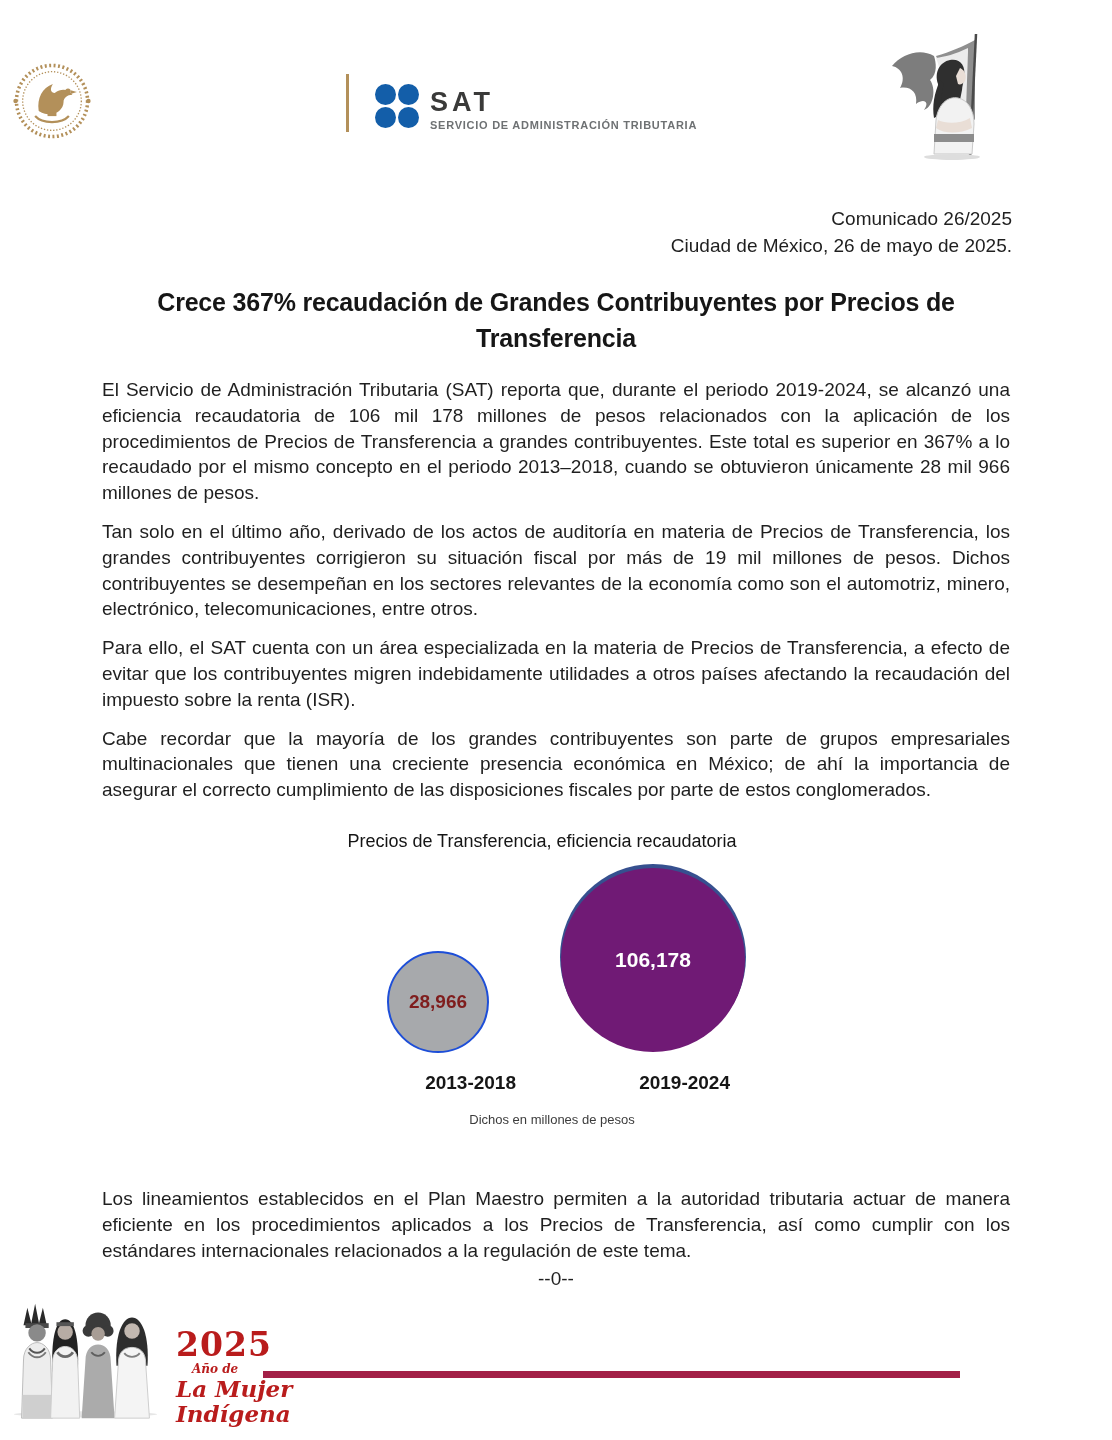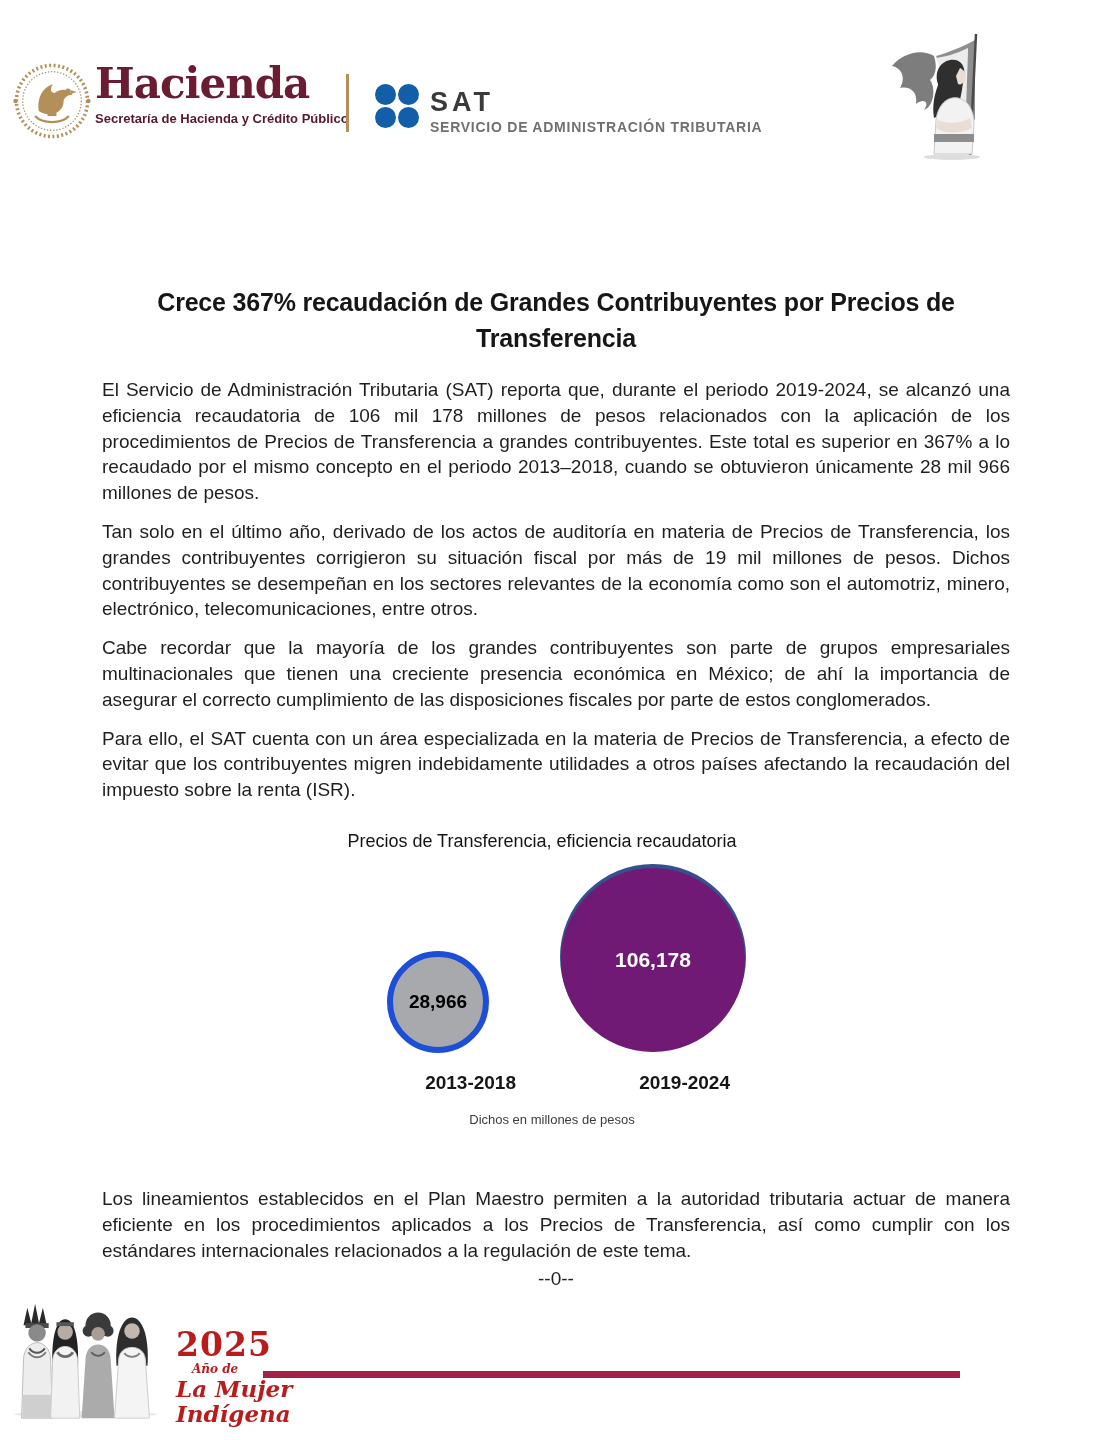--- a/index.html
+++ b/index.html
@@ -15,21 +15,21 @@
     font-family:"DejaVu Serif", serif; font-weight:bold; font-size:42px;
     line-height:44px; color:#691C32; letter-spacing:-1px;
   }
   .hacienda-sub { margin-top:5px; font-size:13px; font-weight:bold; color:#571830; white-space:nowrap; }
   .gold-divider { position:absolute; left:346px; top:74px; width:3px; height:58px; background:#B3905A; }
   .sat-logo { position:absolute; left:375px; top:84px; width:46px; height:44px;
     display:grid; grid-template-columns:repeat(2,21px); grid-template-rows:repeat(2,21px); gap:2px; }
   .sat-dot { width:21px; height:21px; border-radius:50%; background:#135EA9; }
   .sat-text { position:absolute; left:430px; top:88px; }
   .sat-word { font-size:27px; font-weight:bold; color:#3A3A39; letter-spacing:4px; line-height:28px; }
-  .sat-sub { margin-top:3px; font-size:14px; font-weight:bold; color:#6E7173; letter-spacing:0.75px; white-space:nowrap; }
+  .sat-sub { margin-top:3px; font-size:11px; font-weight:bold; color:#6E7173; letter-spacing:0.75px; white-space:nowrap; }
   .flag-illustration { position:absolute; left:872px; top:28px; }
   
   .dateline { position:absolute; right:100px; top:205px; text-align:right; font-size:19px; line-height:27px; color:#1f1f1f; }
   
   .doc-title {
     position:absolute; left:102px; top:284px; width:908px; text-align:center;
     font-size:25px; font-weight:bold; line-height:36px; color:#161616; letter-spacing:-0.2px;
   }
   .body-col { position:absolute; left:102px; width:908px; font-size:19px; line-height:25.8px; text-align:justify; color:#1f1f1f; }
   .body-col-1 { top:377px; }
@@ -38,23 +38,23 @@
   
   .chart-title { position:absolute; left:102px; top:831px; width:880px; text-align:center; font-weight:normal; font-size:18px; color:#151515; }
   .bubble-navy { position:absolute; left:560px; top:864px; width:186px; height:186px; border-radius:50%; background:#36508F; }
   .bubble-big {
     position:absolute; left:561px; top:868px; width:184px; height:184px; border-radius:50%;
     background:#701a75; display:flex; align-items:center; justify-content:center;
     color:#ffffff; font-weight:bold; font-size:21px;
   }
   .bubble-small {
     position:absolute; left:387px; top:951px; width:102px; height:102px; border-radius:50%;
-    background:#A7A9AC; border:6px solid #1d4ed8; box-sizing:border-box;
+    background:#A7A9AC; border:2px solid #1d4ed8; box-sizing:border-box;
     display:flex; align-items:center; justify-content:center;
-    color:#000000; font-weight:bold; font-size:19px;
+    color:#7f1d1d; font-weight:bold; font-size:19px;
   }
   .bubble-label { position:absolute; top:1072px; width:152px; text-align:right; font-weight:bold; font-size:19px; color:#161616; }
   .bubble-label-1 { left:364px; }
   .bubble-label-2 { left:578px; }
   .chart-note { position:absolute; left:302px; top:1112px; width:500px; text-align:center; font-size:13px; color:#3c3c3c; }
   
   .end-mark { position:absolute; left:102px; top:1268px; width:908px; text-align:center; font-size:19px; color:#1f1f1f; }
   
   .footer-illustration { position:absolute; left:8px; top:1300px; }
   .footer-year-block { position:absolute; left:176px; top:1330px; width:140px; color:#b91c1c; font-family:"DejaVu Serif", serif; }
@@ -75,24 +75,20 @@
       <circle cx="4" cy="47" r="2.5" fill="#B3905A"></circle>
       <circle cx="86" cy="47" r="2.5" fill="#B3905A"></circle>
       <path d="M30 58 C28 44 34 32 46 28 C42 34 44 38 48 38 C56 32 64 34 68 40 C62 40 58 44 58 48 C58 56 50 62 42 62 C38 62 32 60 30 58 Z" fill="#B3905A"></path>
       <circle cx="63" cy="36" r="3" fill="#B3905A"></circle>
       <path d="M66 35 L73 37 L66 39 Z" fill="#B3905A"></path>
       <path d="M26 64 C34 73 56 73 64 64" fill="none" stroke="#B3905A" stroke-width="2.5"></path>
       <rect x="40" y="60" width="10" height="4" fill="#B3905A"></rect>
     </svg>
   </div>
 
-  <div class="hacienda-text">
-    <div class="hacienda-word">Hacienda</div>
-    <div class="hacienda-sub">Secretaría de Hacienda y Crédito Público</div>
-  </div>
 
   <div class="gold-divider"></div>
 
   <div class="sat-logo">
     <div class="sat-dot"></div>
     <div class="sat-dot"></div>
     <div class="sat-dot"></div>
     <div class="sat-dot"></div>
   </div>
   <div class="sat-text">
@@ -112,28 +108,32 @@
       <path d="M66 56 C62 44 68 34 78 32 C88 30 94 38 92 48 C92 54 90 58 90 62 L84 92 C78 88 70 84 66 78 Z" fill="#2f2f2f"></path>
       <path d="M68 52 C62 66 60 78 62 90 L70 86 C68 74 70 64 72 56 Z" fill="#2f2f2f"></path>
       <path d="M88 40 C93 42 95 48 93 53 C91 56 88 57 86 56 L84 48 Z" fill="#e9ded6"></path>
       <path d="M64 92 C66 76 76 68 86 70 C96 72 102 82 102 96 L100 126 L62 126 Z" fill="#f2f2f2" stroke="#c9c9c9" stroke-width="1"></path>
       <path d="M66 92 C74 96 88 96 98 90 L100 100 C88 106 72 106 64 100 Z" fill="#e9ded6"></path>
       <rect x="62" y="106" width="40" height="8" fill="#8c8c8c"></rect>
       <ellipse cx="80" cy="129" rx="28" ry="3" fill="#dddddd"></ellipse>
     </svg>
   </div>
 
+  <div class="dateline">
+    <div>Comunicado 26/2025</div>
+    <div>Ciudad de México, 26 de mayo de 2025.</div>
+  </div>
 
   <div class="doc-title">Crece 367% recaudación de Grandes Contribuyentes por Precios de Transferencia</div>
 
   <div class="body-col body-col-1">
     <p>El Servicio de Administración Tributaria (SAT) reporta que, durante el periodo 2019-2024, se alcanzó una eficiencia recaudatoria de 106 mil 178 millones de pesos relacionados con la aplicación de los procedimientos de Precios de Transferencia a grandes contribuyentes. Este total es superior en 367% a lo recaudado por el mismo concepto en el periodo 2013–2018, cuando se obtuvieron únicamente 28 mil 966 millones de pesos.</p>
     <p>Tan solo en el último año, derivado de los actos de auditoría en materia de Precios de Transferencia, los grandes contribuyentes corrigieron su situación fiscal por más de 19 mil millones de pesos. Dichos contribuyentes se desempeñan en los sectores relevantes de la economía como son el automotriz, minero, electrónico, telecomunicaciones, entre otros.</p>
+    <p>Para ello, el SAT cuenta con un área especializada en la materia de Precios de Transferencia, a efecto de evitar que los contribuyentes migren indebidamente utilidades a otros países afectando la recaudación del impuesto sobre la renta (ISR).</p>
     <p>Cabe recordar que la mayoría de los grandes contribuyentes son parte de grupos empresariales multinacionales que tienen una creciente presencia económica en México; de ahí la importancia de asegurar el correcto cumplimiento de las disposiciones fiscales por parte de estos conglomerados.</p>
-    <p>Para ello, el SAT cuenta con un área especializada en la materia de Precios de Transferencia, a efecto de evitar que los contribuyentes migren indebidamente utilidades a otros países afectando la recaudación del impuesto sobre la renta (ISR).</p>
   </div>
 
   <div class="chart-title">Precios de Transferencia, eficiencia recaudatoria</div>
 
   <div class="bubble-navy"></div>
   <div class="bubble-big">
     <span>106,178</span>
   </div>
   <div class="bubble-small">
     <span>28,966</span>

